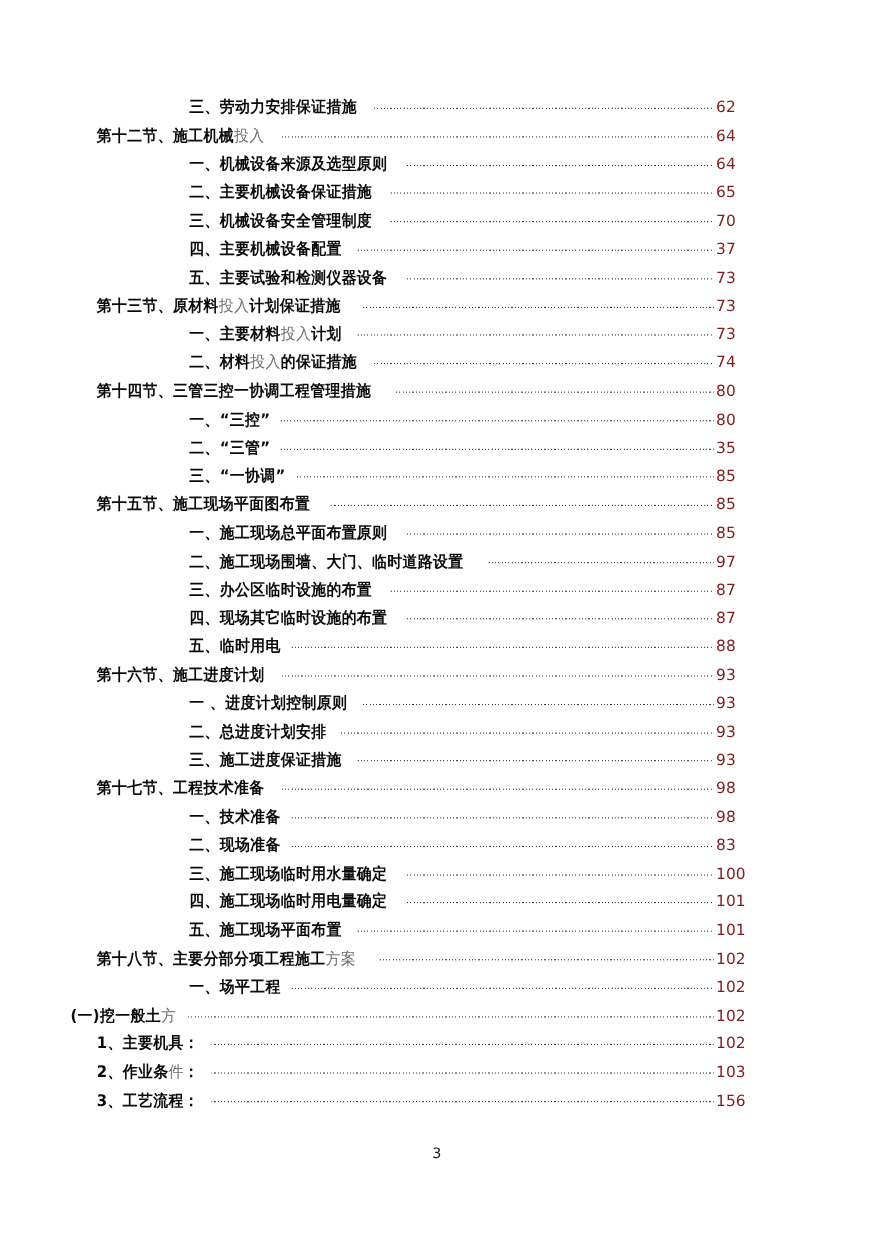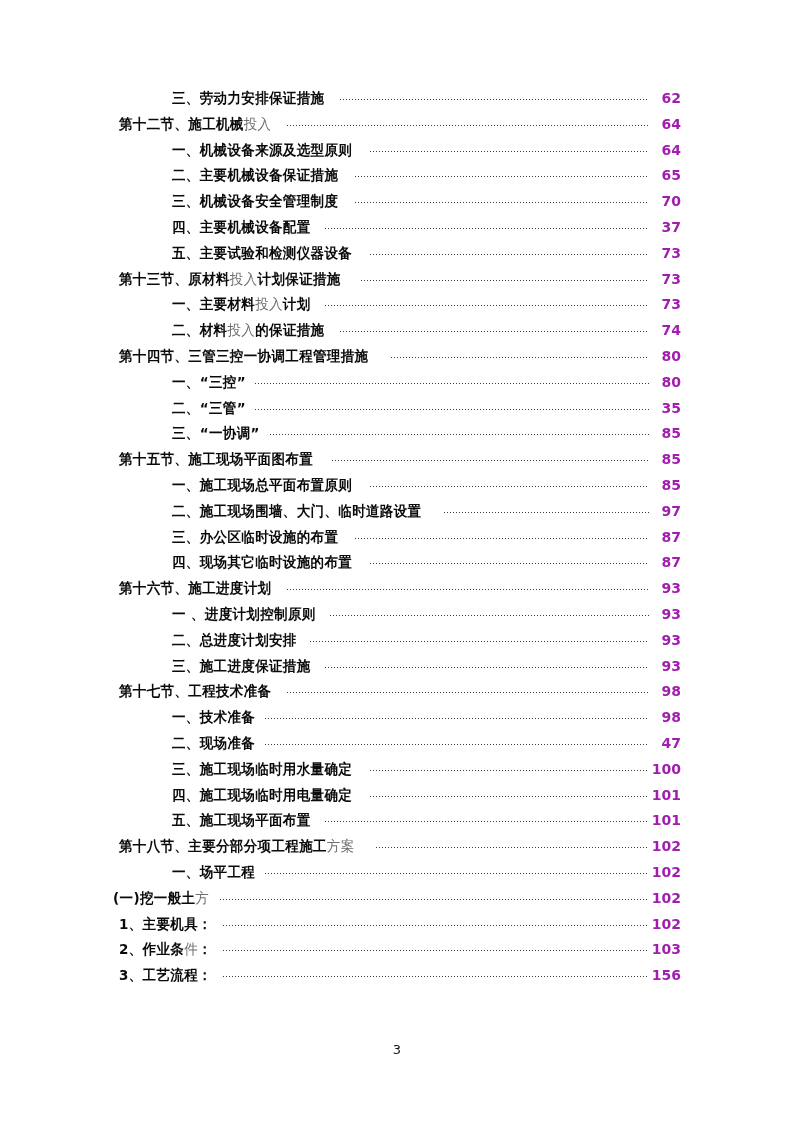--- a/index.html
+++ b/index.html
@@ -27,22 +27,22 @@
   }
   .toc-row {
     display: flex;
     align-items: baseline;
     height: 25.8px;
     font-size: 14.5px;
     line-height: 25.8px;
     white-space: nowrap;
   }
   
-  .lvl-0 { padding-left: 113px; }
-  .lvl-1 { padding-left: 119px; }
+  .lvl-0 { padding-left: 64px; }
+  .lvl-1 { padding-left: 88px; }
   .lvl-2 { padding-left: 172px; }
 
   .toc-title {
     font-weight: bold;
     letter-spacing: 0.4px;
     flex: 0 0 auto;
     transform: scaleX(0.93);
     transform-origin: left center;
     color: #0a0a0a;
   }
@@ -67,24 +67,24 @@
     height: 1px;
     background-image: repeating-linear-gradient(
       to right,
       #3a3a3a 0px, #3a3a3a 1px,
       rgba(255,255,255,0) 1px, rgba(255,255,255,0) 3px
     );
   }
   .toc-page {
     flex: 0 0 auto;
     width: 30px;
-    text-align: right;
+    text-align: left;
     font-size: 14px;
-    font-weight: bold;
-    color: #a21caf;
+    font-weight: normal;
+    color: #7f1d1d;
     padding-right: 0;
   }
   .page-pad {
     flex: 0 0 auto;
     width: 113px;
   }
   #folio {
     position: absolute;
     left: 0;
     top: 1042px;
@@ -207,20 +207,26 @@
         <span class="leader"></span>
         <span class="toc-page">87</span>
         <span class="page-pad"></span>
       </div>
       <div class="toc-row lvl-2">
         <span class="toc-title"><span>四、现场其它临时设施的布置</span></span>
         <span class="leader"></span>
         <span class="toc-page">87</span>
         <span class="page-pad"></span>
       </div>
+      <div class="toc-row lvl-2">
+        <span class="toc-title"><span>五、临时用电</span></span>
+        <span class="leader"></span>
+        <span class="toc-page">88</span>
+        <span class="page-pad"></span>
+      </div>
       <div class="toc-row lvl-1">
         <span class="toc-title"><span>第十六节、施工进度计划</span></span>
         <span class="leader"></span>
         <span class="toc-page">93</span>
         <span class="page-pad"></span>
       </div>
       <div class="toc-row lvl-2">
         <span class="toc-title"><span>一 、进度计划控制原则</span></span>
         <span class="leader"></span>
         <span class="toc-page">93</span>
@@ -246,21 +252,21 @@
       </div>
       <div class="toc-row lvl-2">
         <span class="toc-title"><span>一、技术准备</span></span>
         <span class="leader"></span>
         <span class="toc-page">98</span>
         <span class="page-pad"></span>
       </div>
       <div class="toc-row lvl-2">
         <span class="toc-title"><span>二、现场准备</span></span>
         <span class="leader"></span>
-        <span class="toc-page">47</span>
+        <span class="toc-page">83</span>
         <span class="page-pad"></span>
       </div>
       <div class="toc-row lvl-2">
         <span class="toc-title"><span>三、施工现场临时用水量确定</span></span>
         <span class="leader"></span>
         <span class="toc-page">100</span>
         <span class="page-pad"></span>
       </div>
       <div class="toc-row lvl-2">
         <span class="toc-title"><span>四、施工现场临时用电量确定</span></span>

